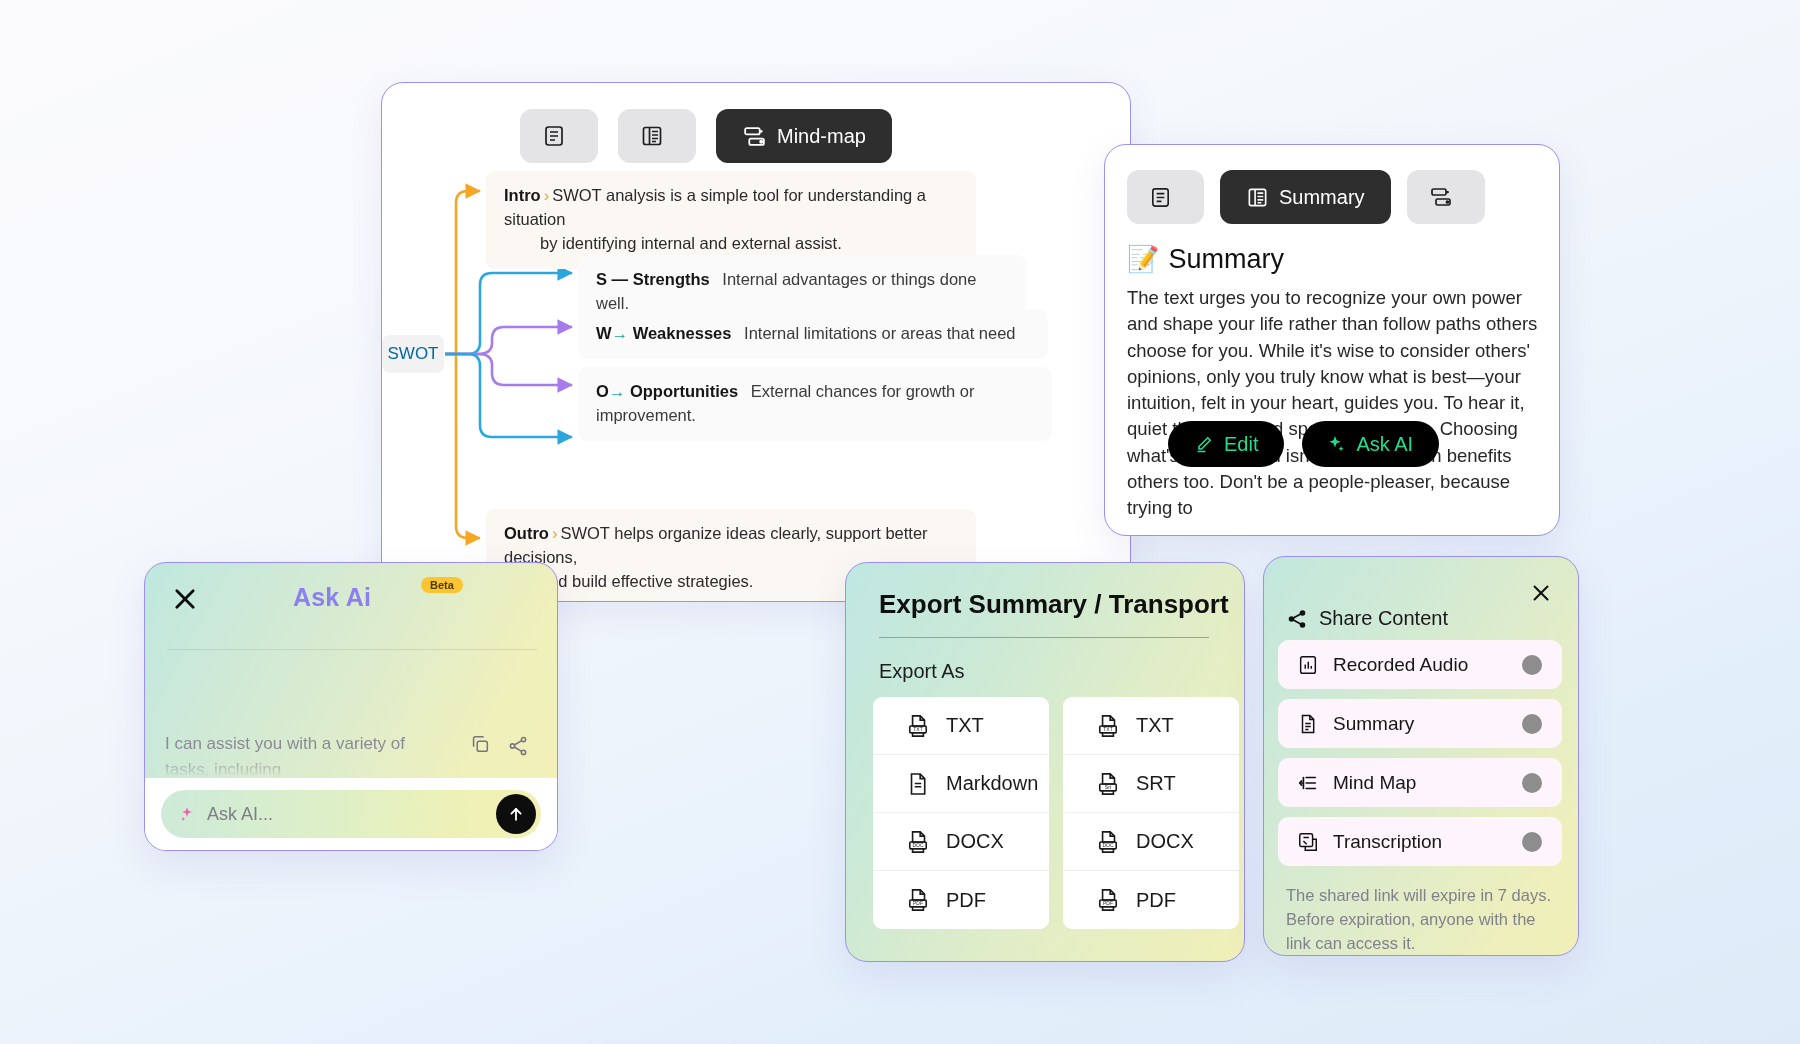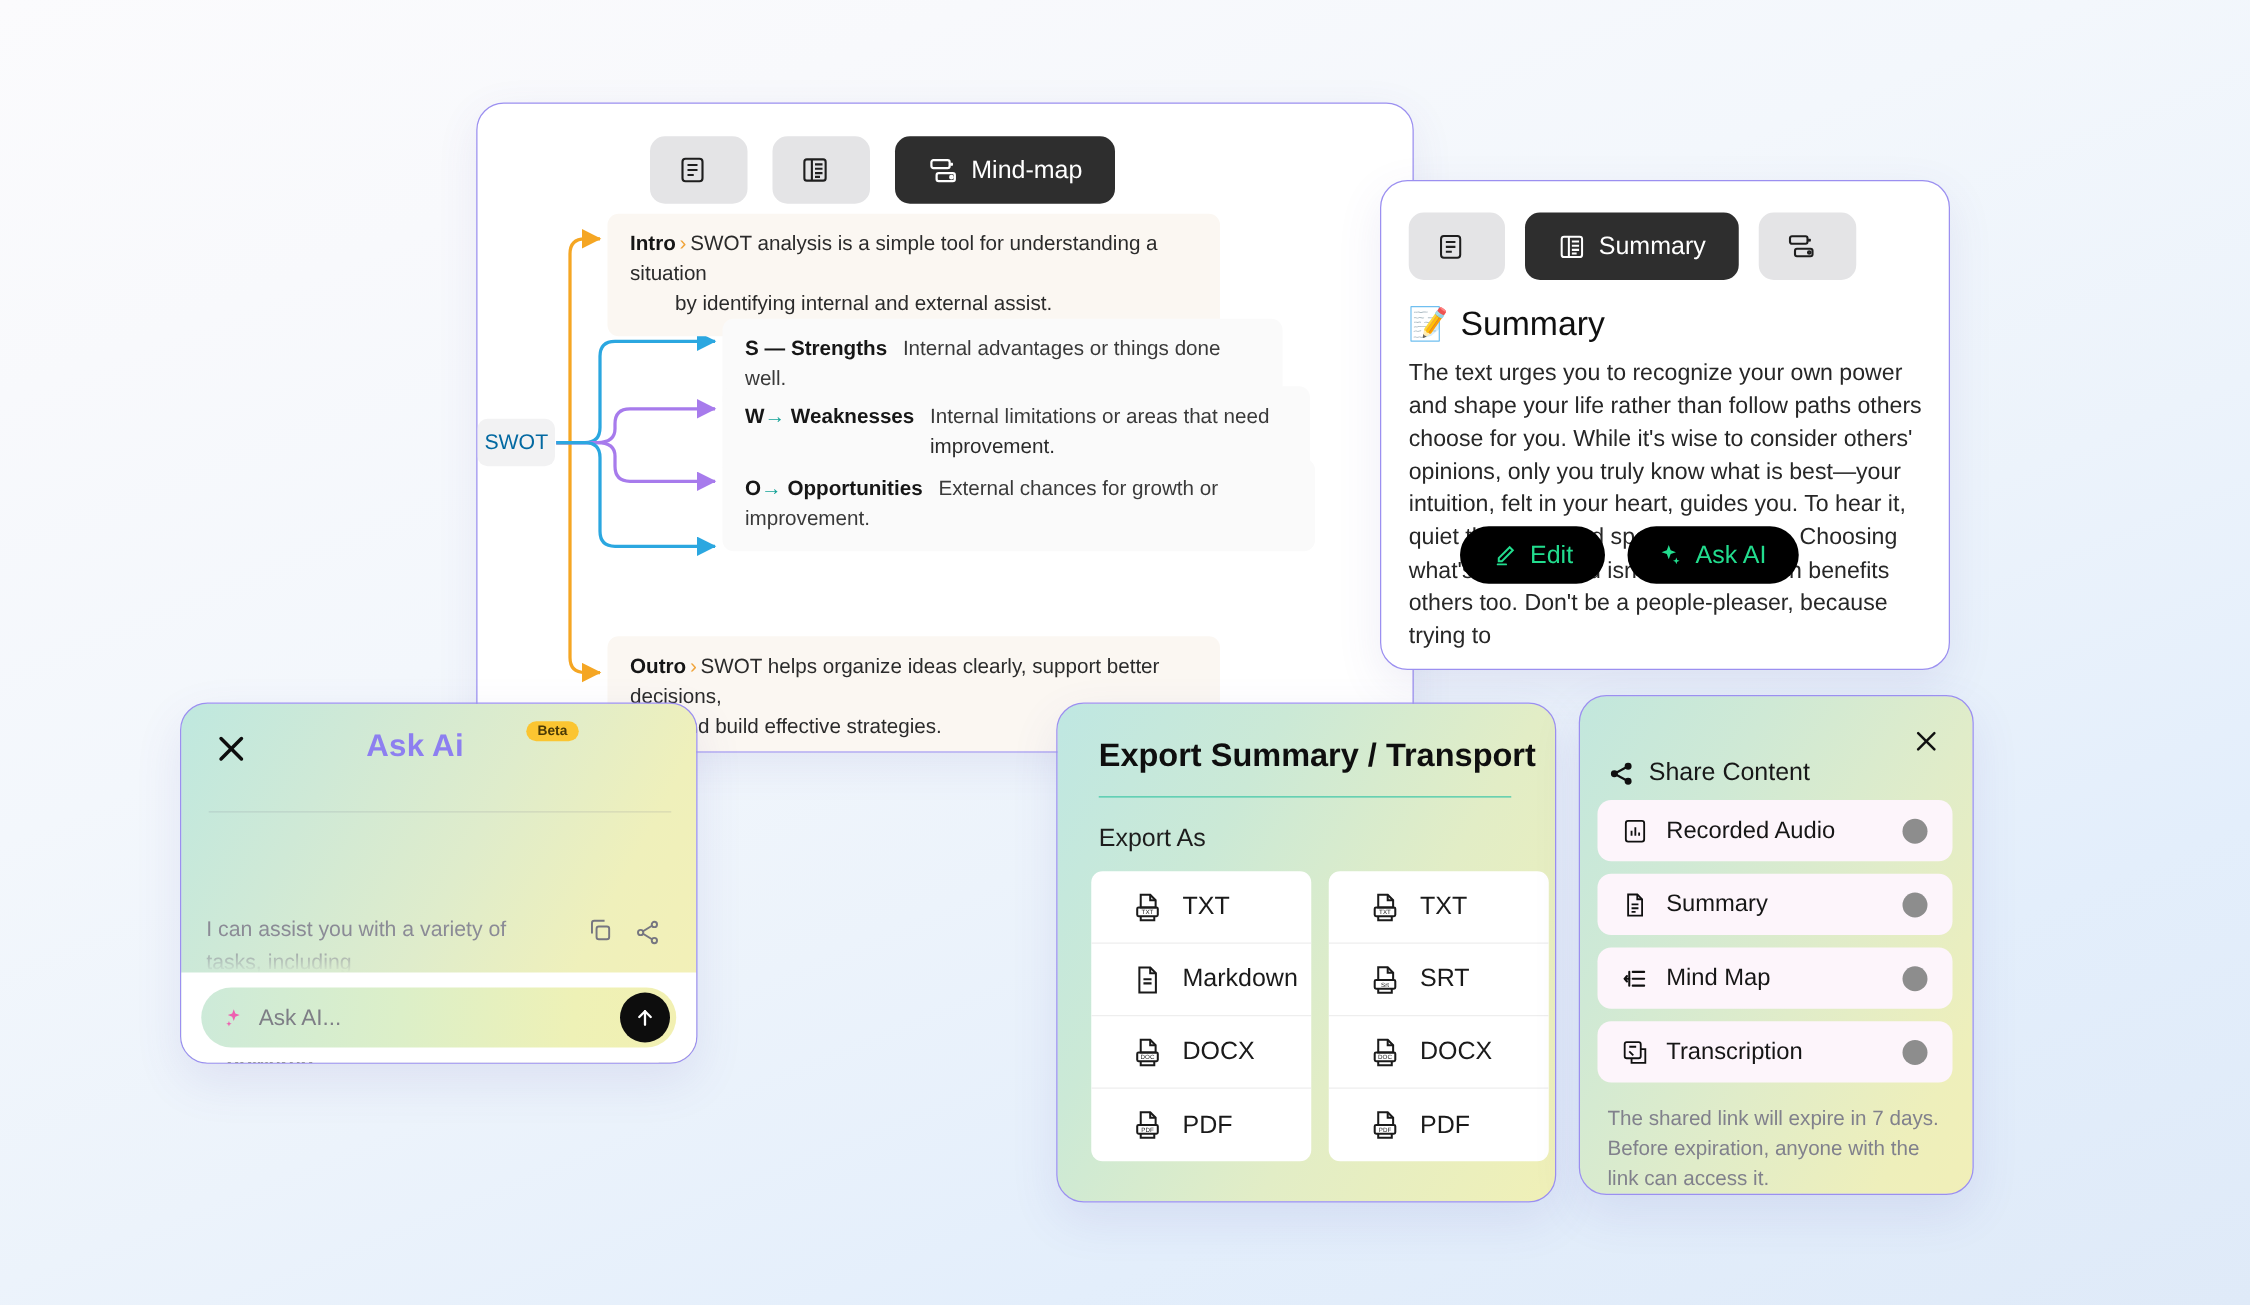--- a/index.html
+++ b/index.html
@@ -396,21 +396,20 @@
       <span class="mm-label">S</span>
       <span class="mm-label">—</span>
       <span class="mm-label">Strengths</span>
       <span class="mm-desc">Internal advantages or things done well.</span>
     </div>
 
     <div class="mm-node" style="left:196px; top:146px; width:470px;">
       <span class="mm-label">W</span><span class="mm-arrow-teal">→</span>
       <span class="mm-label">Weaknesses</span>
       <span class="mm-desc">Internal limitations or areas that need</span>
-      <span class="mm-indent" style="padding-left:148px;">improvement.</span>
     </div>
 
     <div class="mm-node" style="left:196px; top:204px; width:474px;">
       <span class="mm-label">O</span><span class="mm-arrow-teal">→</span>
       <span class="mm-label">Opportunities</span>
       <span class="mm-desc">External chances for growth or improvement.</span>
     </div>
 
 
     <div class="mm-node tinted" style="left:104px; top:346px; width:490px;">

